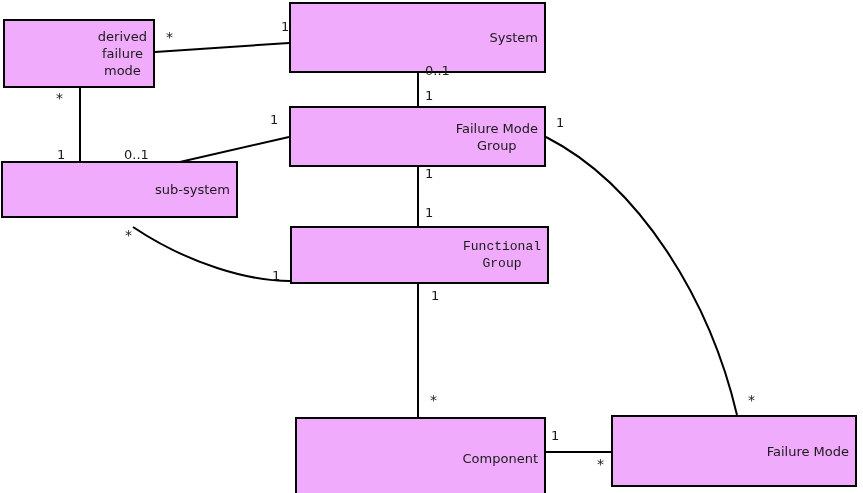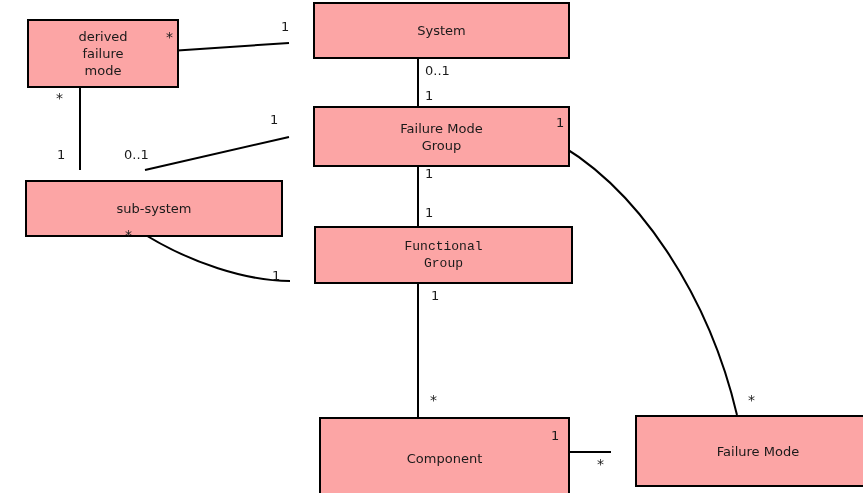--- a/index.html
+++ b/index.html
@@ -22,27 +22,26 @@
     position: absolute;
     left: 0;
     top: 0;
     width: 863px;
     height: 493px;
   }
   .uml-class-box {
     position: absolute;
     box-sizing: border-box;
     border: 2px solid #000000;
-    background: #fca5a5;
+    background: #f0abfc;
     display: flex;
     align-items: center;
-    justify-content: center;
+    justify-content: flex-end;
     text-align: center;
     z-index: 2;
-    margin-left: 24px;
   }
   .uml-class-name {
     font-size: 13px;
     line-height: 17px;
     color: #1a1a1a;
     white-space: pre-line;
     padding: 0 6px;
   }
   .mult-label {
     position: absolute;
@@ -74,28 +73,28 @@
         <path d="M546,452 L611,452"></path>
       </g>
   </svg>
 
   <div id="boxes-group">
       <div class="uml-class-box" style="left: 3px; top: 19px; width: 152px; height: 69px; border-color: rgb(0, 0, 0);">
         <div class="uml-class-name" style="color: rgb(26, 26, 26);">derived
 failure
 mode</div>
       </div>
-      <div class="uml-class-box" style="left: 289px; top: 2px; width: 257px; height: 57px; border-color: rgb(0, 0, 0);">
+      <div class="uml-class-box" style="left: 289px; top: 2px; width: 257px; height: 71px; border-color: rgb(0, 0, 0);">
         <div class="uml-class-name" style="color: rgb(26, 26, 26);">System</div>
       </div>
       <div class="uml-class-box" style="left: 289px; top: 106px; width: 257px; height: 61px; border-color: rgb(0, 0, 0);">
         <div class="uml-class-name" style="color: rgb(26, 26, 26);">Failure Mode
 Group</div>
       </div>
-      <div class="uml-class-box" style="left: 1px; top: 180px; width: 258px; height: 57px; border-color: rgb(0, 0, 0);">
+      <div class="uml-class-box" style="left: 1px; top: 161px; width: 237px; height: 57px; border-color: rgb(0, 0, 0);">
         <div class="uml-class-name" style="color: rgb(26, 26, 26);">sub-system</div>
       </div>
       <div class="uml-class-box" style="left: 290px; top: 226px; width: 259px; height: 58px; border-color: rgb(0, 0, 0);">
         <div class="uml-class-name" style="color: rgb(26, 26, 26); font-family: Liberation Mono, monospace;">Functional
 Group</div>
       </div>
       <div class="uml-class-box" style="left: 295px; top: 417px; width: 251px; height: 82px; border-color: rgb(0, 0, 0);">
         <div class="uml-class-name" style="color: rgb(26, 26, 26);">Component</div>
       </div>
       <div class="uml-class-box" style="left: 611px; top: 415px; width: 246px; height: 72px; border-color: rgb(0, 0, 0);">

